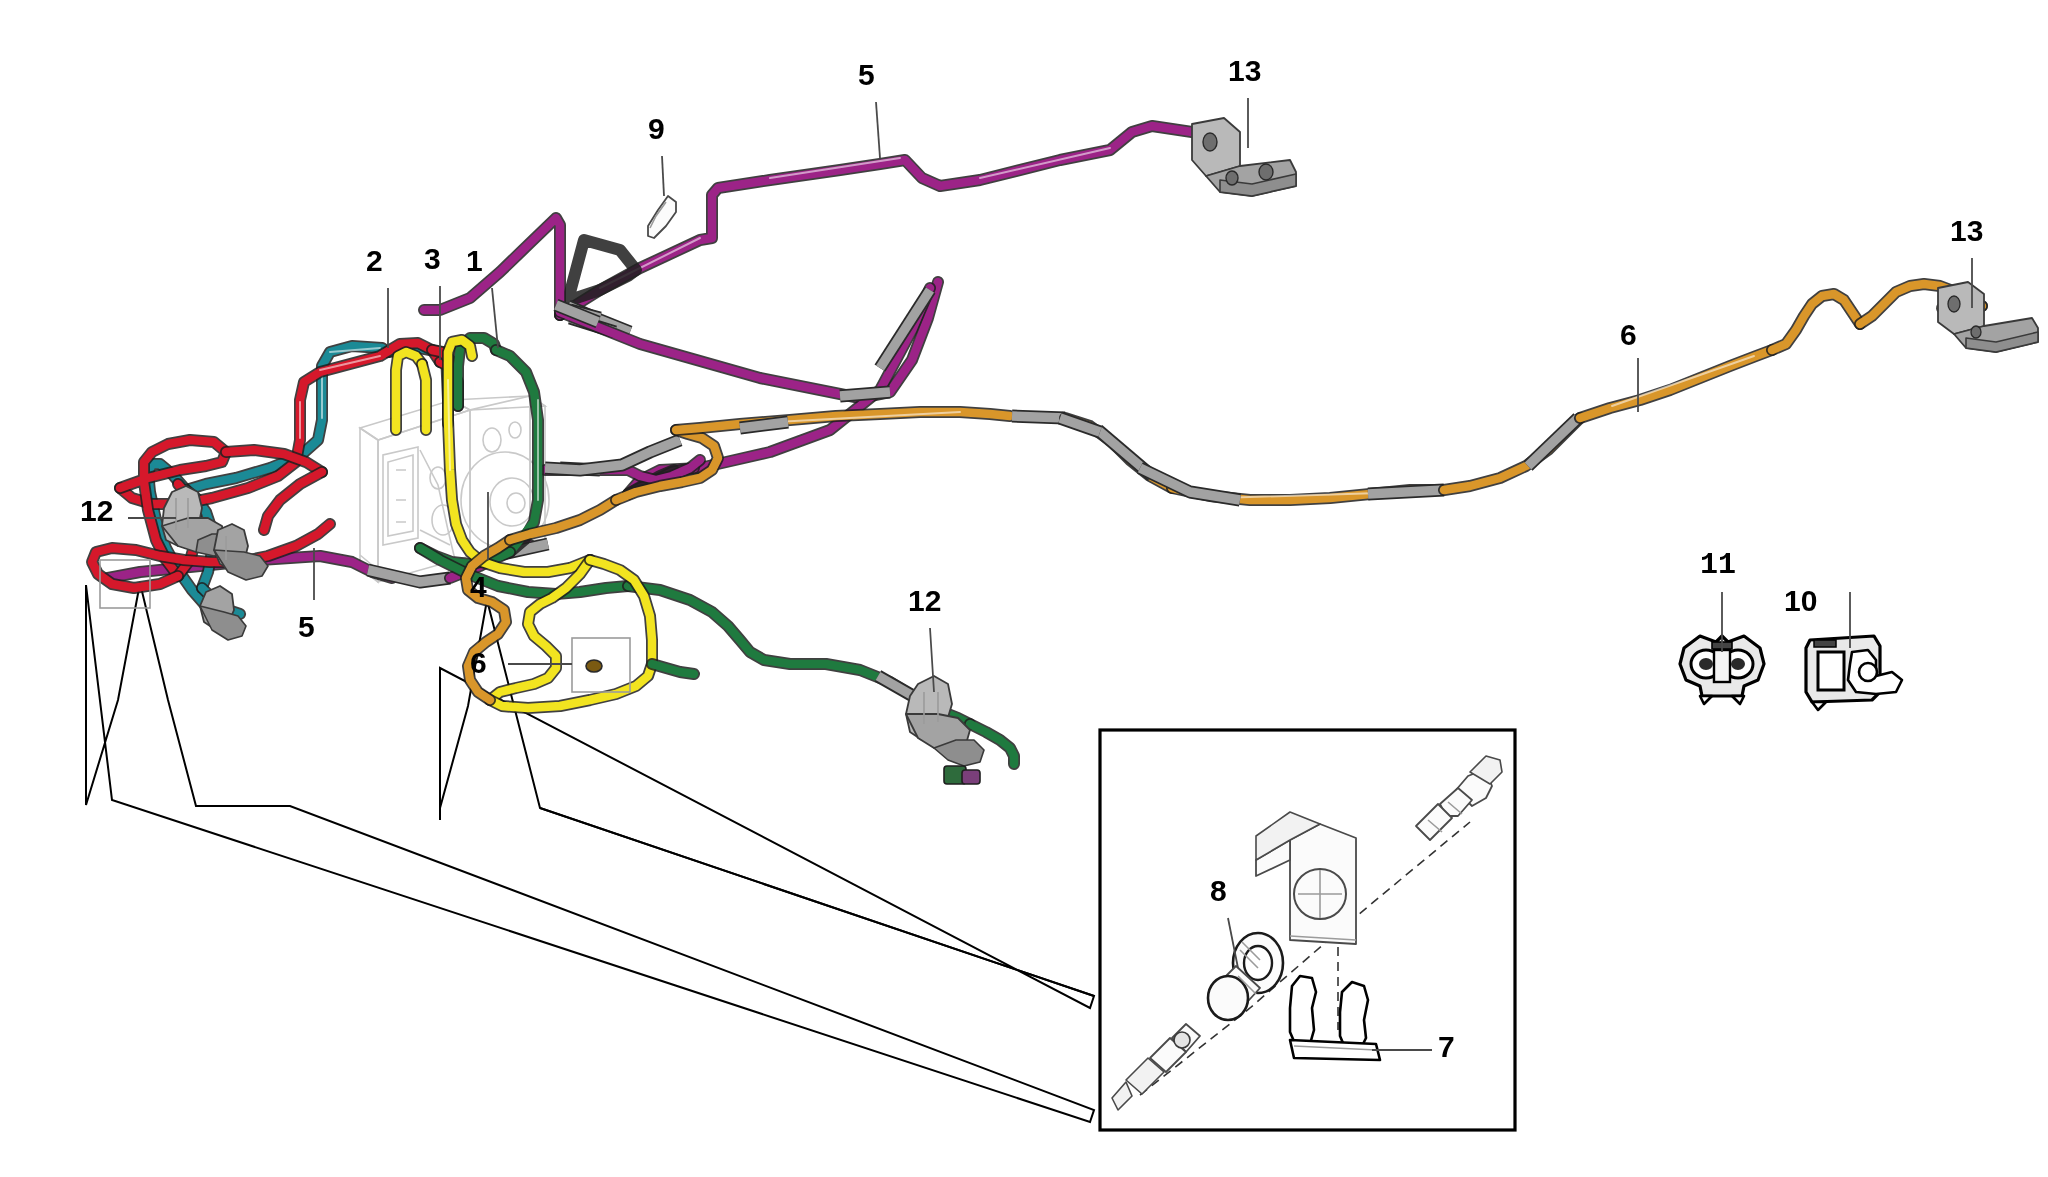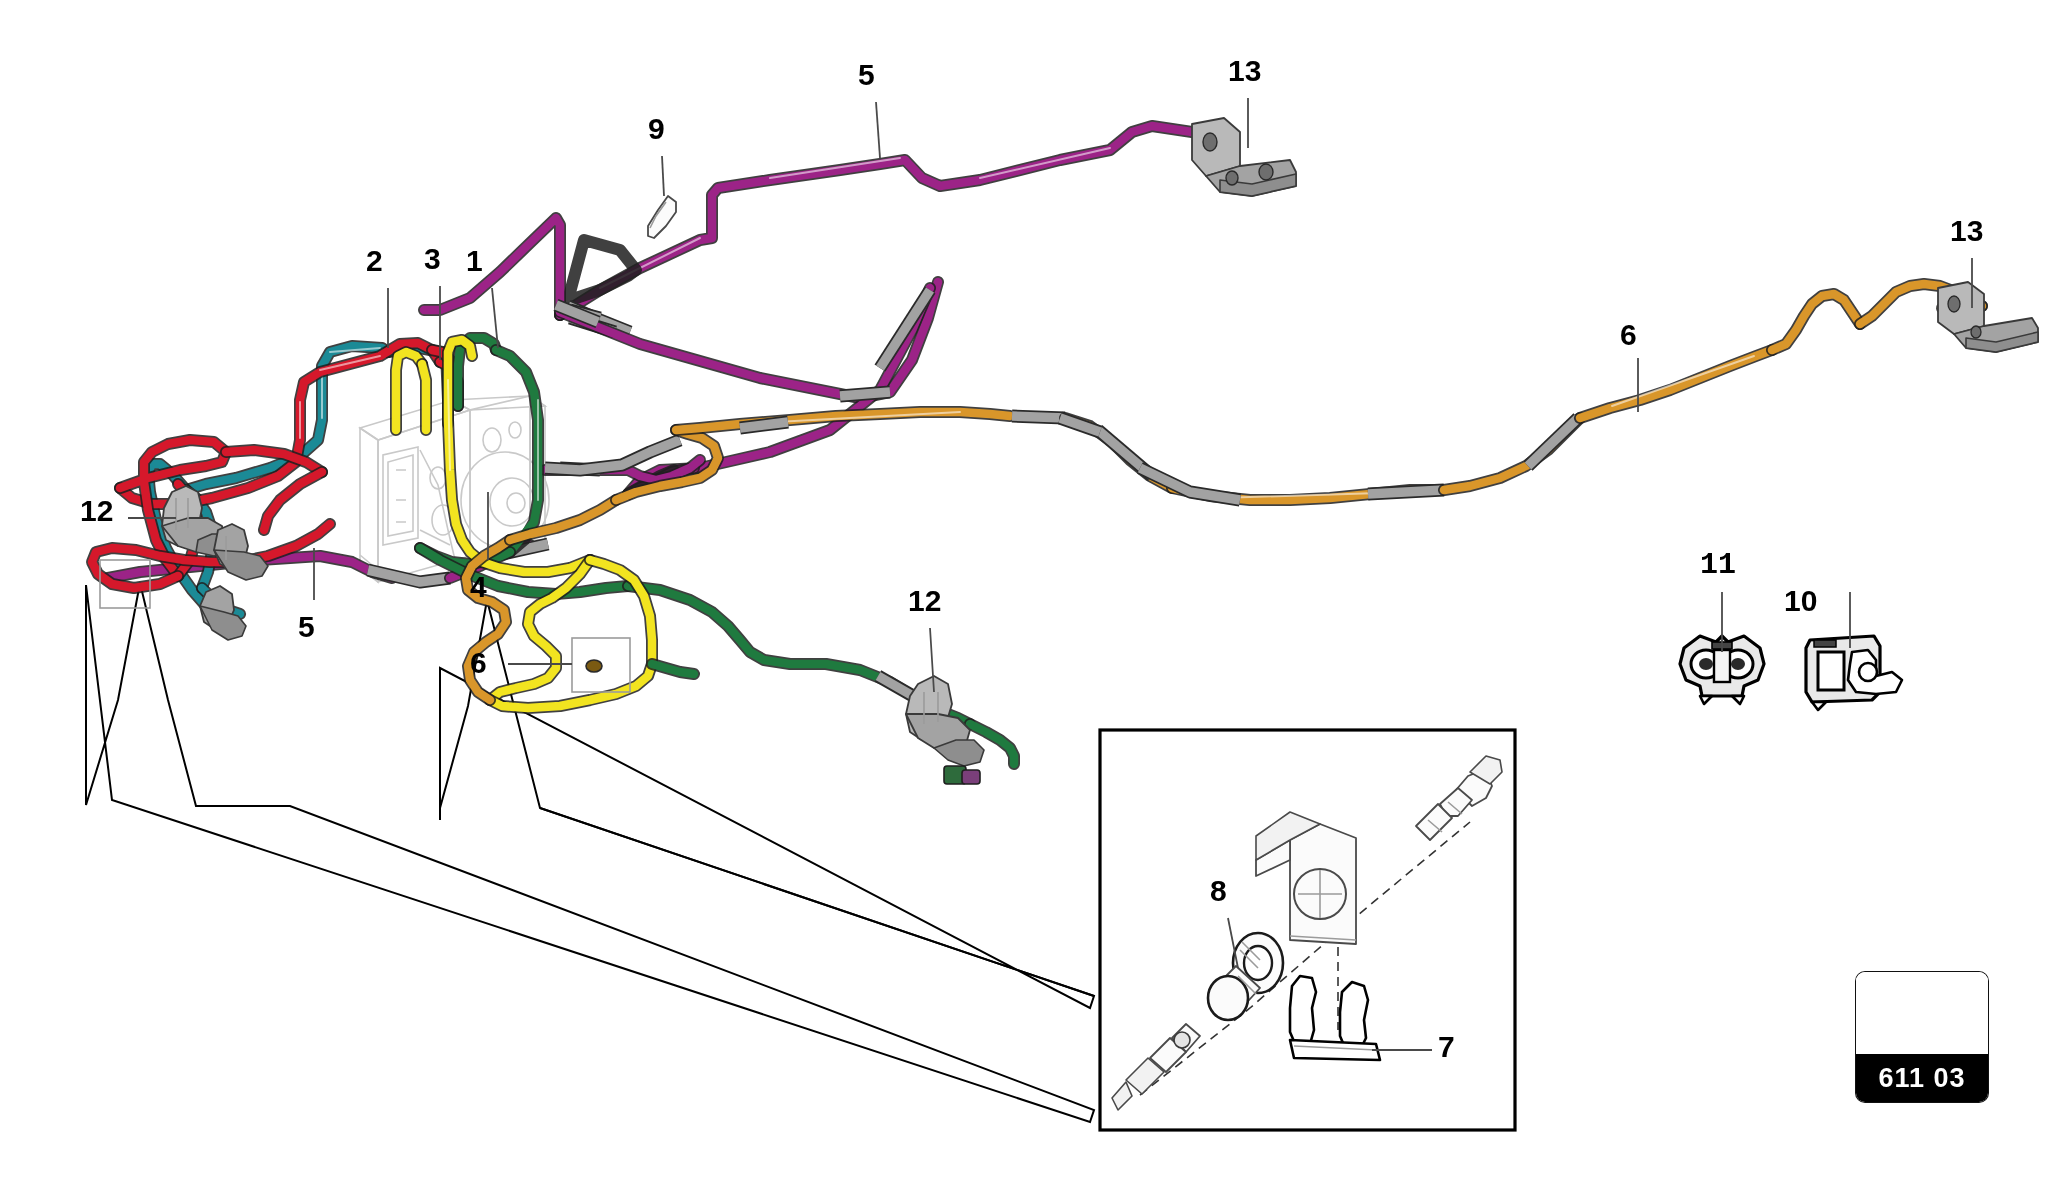--- a/index.html
+++ b/index.html
@@ -457,24 +457,14 @@
   <div class="lbl" style="left:1438px; top:1032px;">7</div>
   <div class="lbl" style="left:1210px; top:876px;">8</div>
   <div class="lbl" style="left:648px; top:114px;">9</div>
   <div class="lbl" style="left:1784px; top:550px;margin-top:36px;">10</div>
   <div class="lbl" style="left:1700px; top:550px;font-family:Liberation Mono, monospace;">11</div>
   <div class="lbl" style="left:80px;  top:496px;">12</div>
   <div class="lbl" style="left:908px; top:586px;">12</div>
   <div class="lbl" style="left:1228px; top:56px;">13</div>
   <div class="lbl" style="left:1950px; top:216px;">13</div>
 
-  <div class="badge" style="left:1856px; top:972px;">
-    <div class="pic">
-      <svg viewBox="0 0 132 82" width="132" height="82" xmlns="http://www.w3.org/2000/svg">
-        <path d="M 14 54 L 20 34 L 32 20 L 44 30 L 56 22 L 74 14 L 88 20 L 96 30 L 92 44 L 72 52 Z" fill="#ffffff" stroke="#000000" stroke-width="3" stroke-linejoin="round"></path>
-        <path d="M 62 46 L 96 28 L 98 44 L 66 60 Z" fill="#9a9a9a" stroke="#000000" stroke-width="3" stroke-linejoin="round"></path>
-        <path d="M 12 55 L 72 53 L 70 70 L 12 72 Z" fill="#9a9a9a" stroke="#000000" stroke-width="3" stroke-linejoin="round"></path>
-      </svg>
-    </div>
-    <div class="cap">611 03</div>
-  </div>
 
 </div>
 
 </body></html>

